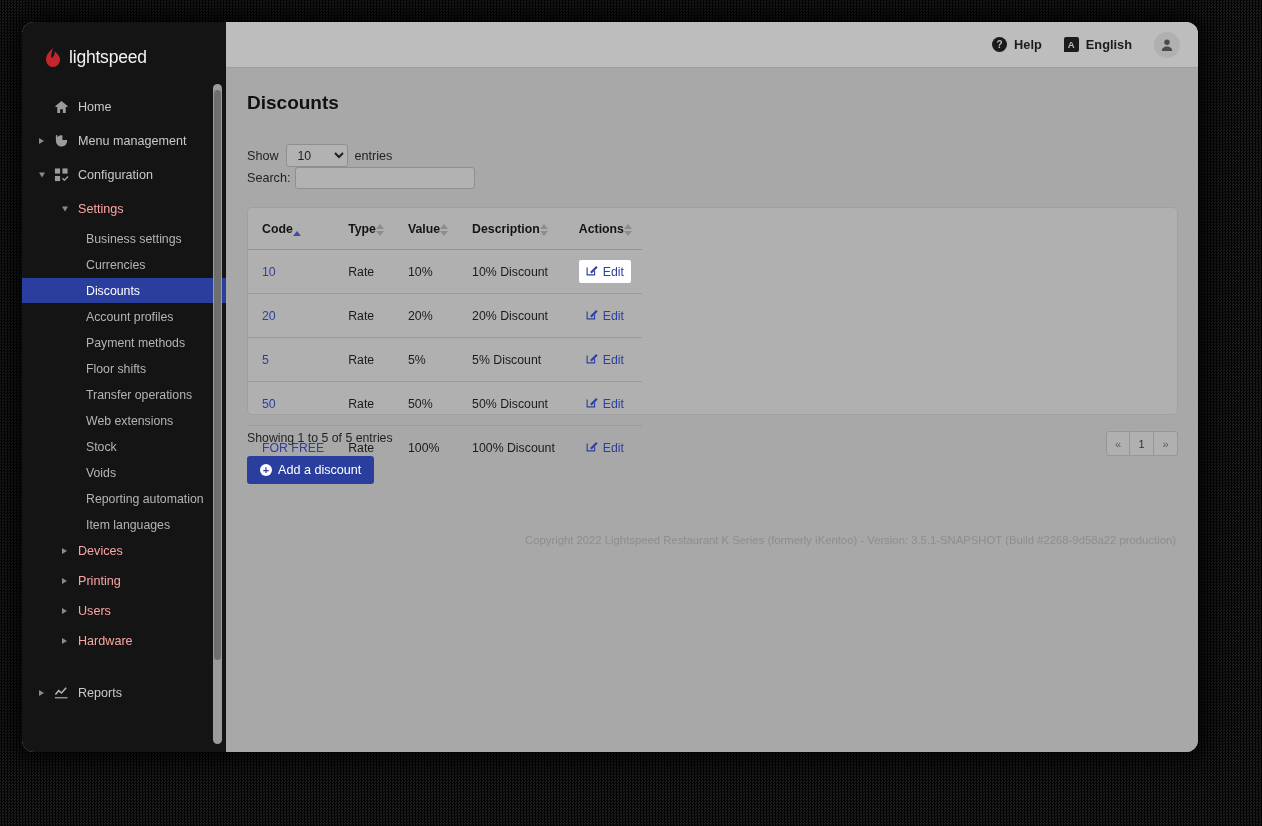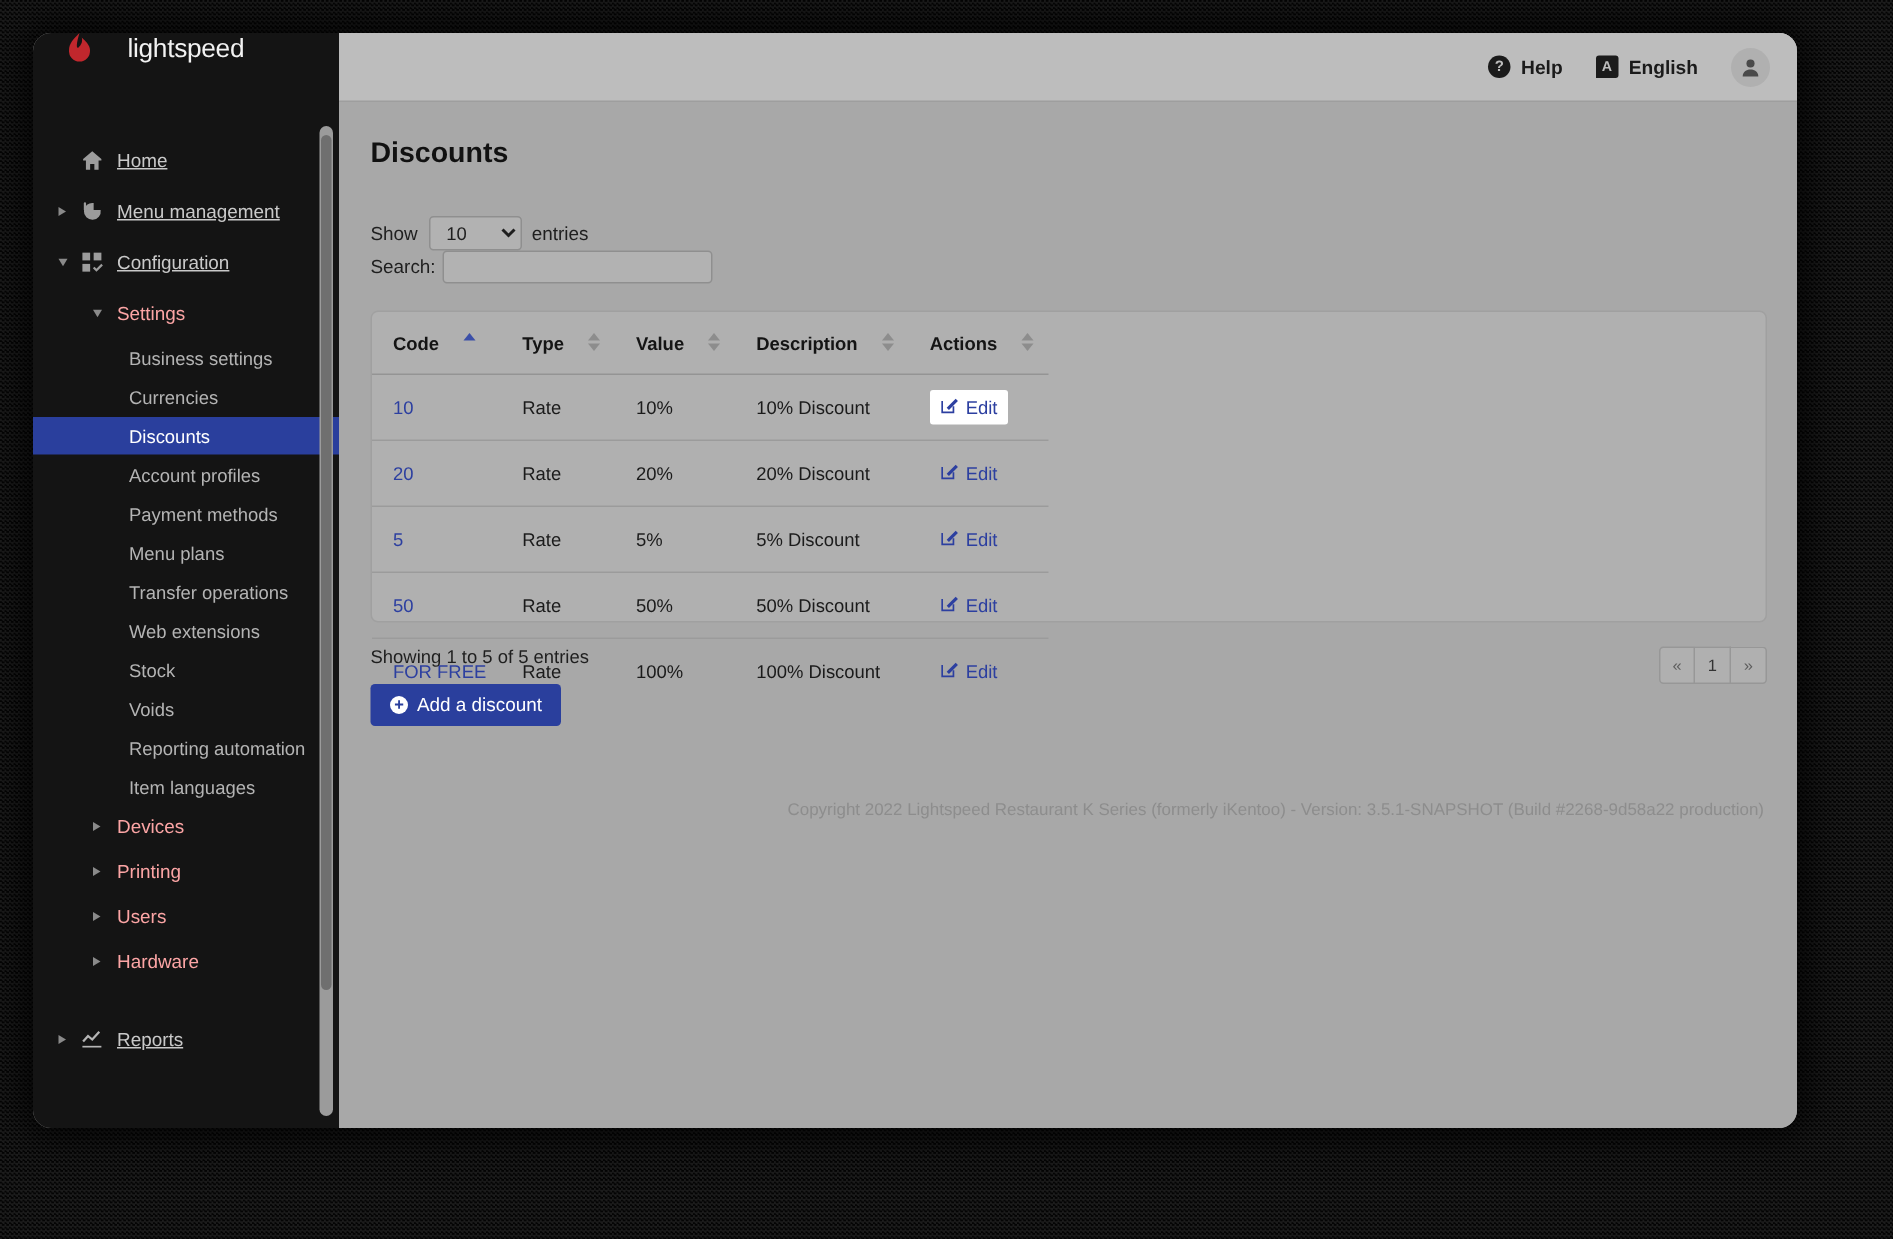--- a/index.html
+++ b/index.html
@@ -39,43 +39,43 @@
   .sidebar {
     width: 204px;
     background: #141414;
     flex: 0 0 204px;
     position: relative;
     overflow: hidden;
   }
   .logo-area {
     height: 46px;
     display: flex;
-    align-items: flex-start;
+    align-items: flex-end;
     padding-left: 22px;
-    gap: 23px;
+    gap: 7px;
   }
   .logo-mark { width: 18px; height: 20px; flex: 0 0 18px; }
   .logo-text {
     color: #f2f2f2;
     font-size: 17.5px;
     letter-spacing: -.2px;
     font-weight: 400;
   }
   .nav { padding-top: 26px; }
 
   .nav-item {
     display: flex;
     align-items: center;
     height: 25px;
     color: #c9c9c9;
     font-size: 12.6px;
     cursor: pointer;
     position: relative;
   }
-  .nav-l0 { padding-left: 56px; margin-bottom: 9px; text-decoration: underline; }
+  .nav-l0 { padding-left: 56px; margin-bottom: 9px; }
   .nav-l0 .nav-ico {
     position: absolute; left: 32px; top: 50%; transform: translateY(-50%);
     width: 15px; height: 15px; display: flex; align-items: center; justify-content: center;
   }
   .nav-l0 .caret { position: absolute; left: 17px; top: 50%; transform: translateY(-50%); }
   .nav-l1 { padding-left: 56px; margin-bottom: 5px; color: #fca5a5; font-size: 12.6px; }
   .nav-l1 .caret { position: absolute; left: 40px; top: 50%; transform: translateY(-50%); }
   .nav-l2 {
     padding-left: 64px; margin-bottom: 1px; color: #b4b4b4; font-size: 12.3px;
     height: 25px;
@@ -177,21 +177,21 @@
     padding: 0;
     height: 208px;
   }
   table { border-collapse: collapse; }
   thead th {
     font-size: 12.3px; font-weight: 700; color: #141414;
     text-align: left; padding: 14px 10px 13px 14px;
     border-bottom: 1px solid #949494;
     white-space: nowrap;
   }
-  .th-inner { display: flex; align-items: flex-start; gap: 16px; }
+  .th-inner { display: flex; align-items: flex-end; }
   .sort-ico { display: flex; flex-direction: column; gap: 2px; }
   .sort-up { width:0;height:0;border-left:4px solid transparent;border-right:4px solid transparent;border-bottom:5px solid #8d8d8d; }
   .sort-dn { width:0;height:0;border-left:4px solid transparent;border-right:4px solid transparent;border-top:5px solid #8d8d8d; }
   .sort-active .sort-up { border-bottom-color: #3b4fa8; }
 
   tbody td {
     font-size: 12.3px; color: #1b1b1b;
     padding: 10px 10px 10px 14px;
     border-bottom: 1px solid #9b9b9b;
     white-space: nowrap;
@@ -307,21 +307,21 @@
         <div class="nav-item nav-l2 active">
           <span>Discounts</span>
         </div>
         <div class="nav-item nav-l2">
           <span>Account profiles</span>
         </div>
         <div class="nav-item nav-l2">
           <span>Payment methods</span>
         </div>
         <div class="nav-item nav-l2">
-          <span>Menu plans</span>
+          <span>Floor shifts</span>
         </div>
         <div class="nav-item nav-l2">
           <span>Transfer operations</span>
         </div>
         <div class="nav-item nav-l2">
           <span>Web extensions</span>
         </div>
         <div class="nav-item nav-l2">
           <span>Stock</span>
         </div>

